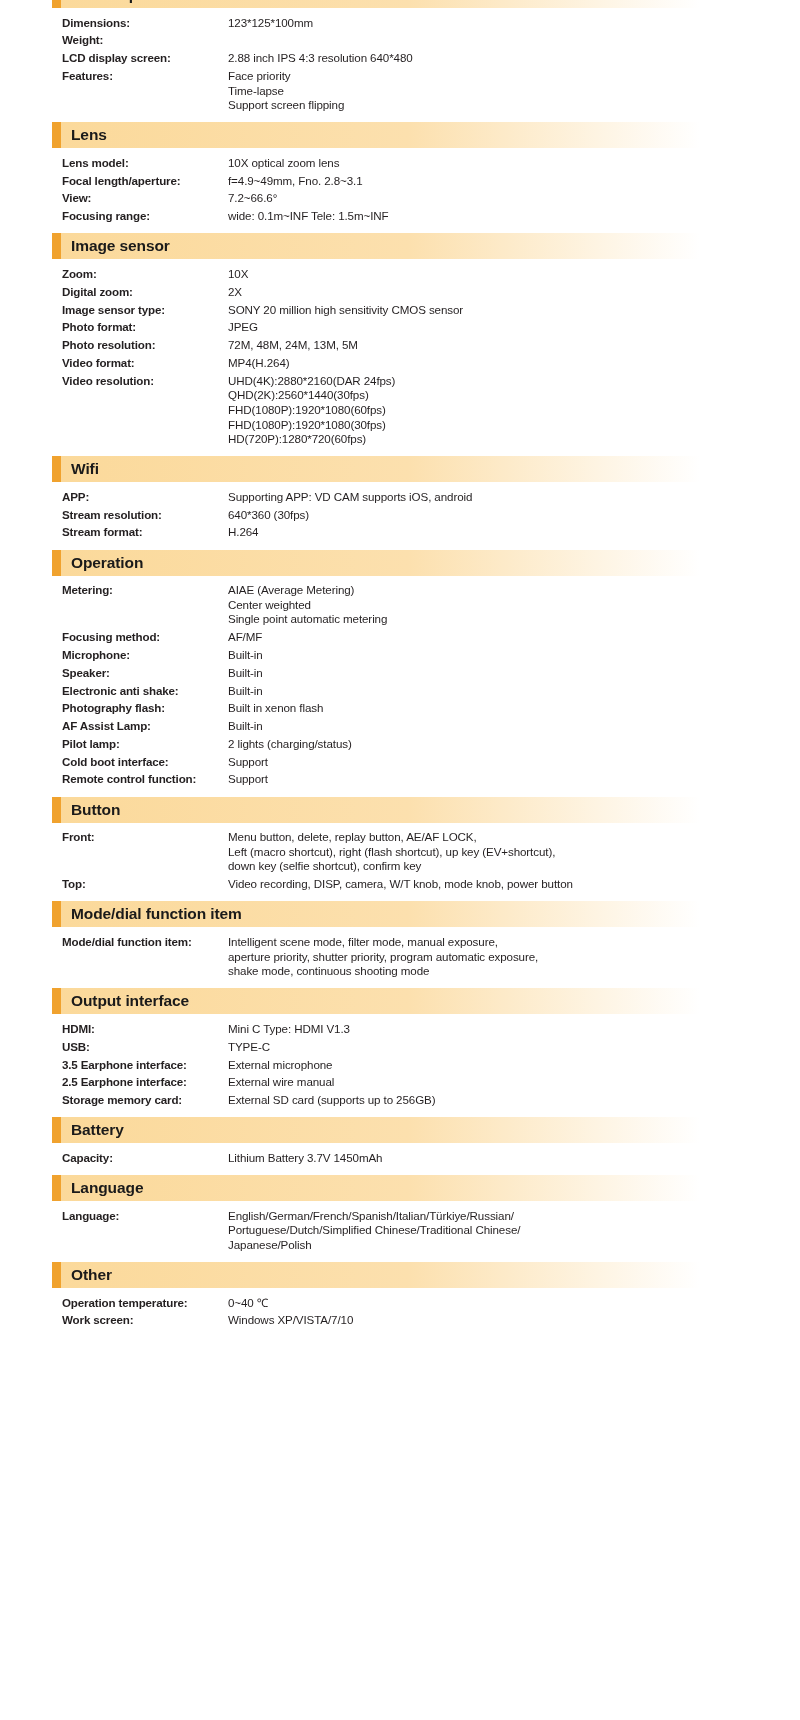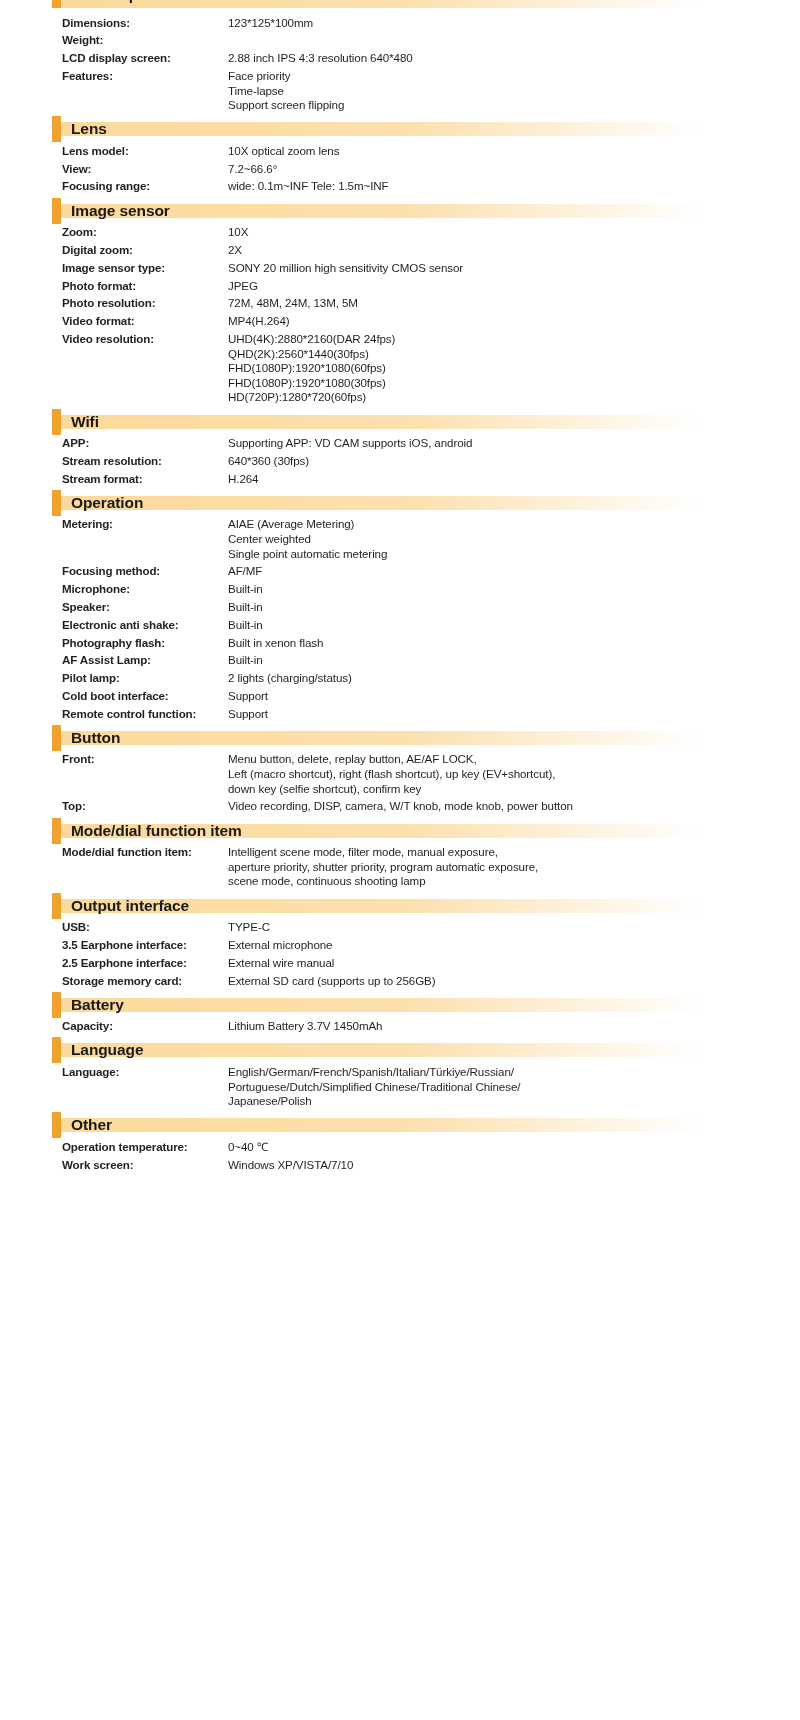--- a/index.html
+++ b/index.html
@@ -18,21 +18,21 @@
     position: relative;
     width: 800px;
     height: 1720px;
     padding: 0;
   }
   
   .section-head {
     position: relative;
     margin: 0 0 0 52px;
     width: 648px;
-    height: 14px;
+    height: 26px;
     background: linear-gradient(to right, #fbd99a 0%, #fce0ae 55%, #ffffff 100%);
     display: flex;
     align-items: center;
   }
   .section-head .bar {
     width: 9px;
     height: 26px;
     background: #f0a22e;
     flex: 0 0 auto;
   }
@@ -120,20 +120,26 @@
         <div class="title">Lens</div>
       </div>
       <div class="rows">
         <div class="row">
           <div class="label">Lens model:</div>
           <div class="value">
             <span class="ln">10X optical zoom lens</span>
           </div>
         </div>
         <div class="row">
+          <div class="label">Focal length/aperture:</div>
+          <div class="value">
+            <span class="ln">f=4.9~49mm,  Fno. 2.8~3.1</span>
+          </div>
+        </div>
+        <div class="row">
           <div class="label">View:</div>
           <div class="value">
             <span class="ln">7.2~66.6°</span>
           </div>
         </div>
         <div class="row">
           <div class="label">Focusing range:</div>
           <div class="value">
             <span class="ln">wide: 0.1m~INF  Tele: 1.5m~INF</span>
           </div>
@@ -306,29 +312,35 @@
       <div class="section-head">
         <div class="bar"></div>
         <div class="title">Mode/dial function item</div>
       </div>
       <div class="rows">
         <div class="row">
           <div class="label">Mode/dial function item:</div>
           <div class="value">
             <span class="ln">Intelligent scene mode, filter mode, manual exposure,</span>
             <span class="ln">aperture priority, shutter priority, program automatic exposure,</span>
-            <span class="ln">scene mode, continuous shooting lamp</span>
+            <span class="ln">shake mode, continuous shooting mode</span>
           </div>
         </div>
       </div>
       <div class="section-head">
         <div class="bar"></div>
         <div class="title">Output interface</div>
       </div>
       <div class="rows">
+        <div class="row">
+          <div class="label">HDMI:</div>
+          <div class="value">
+            <span class="ln">Mini C Type:  HDMI V1.3</span>
+          </div>
+        </div>
         <div class="row">
           <div class="label">USB:</div>
           <div class="value">
             <span class="ln">TYPE-C</span>
           </div>
         </div>
         <div class="row">
           <div class="label">3.5 Earphone interface:</div>
           <div class="value">
             <span class="ln">External microphone</span>

